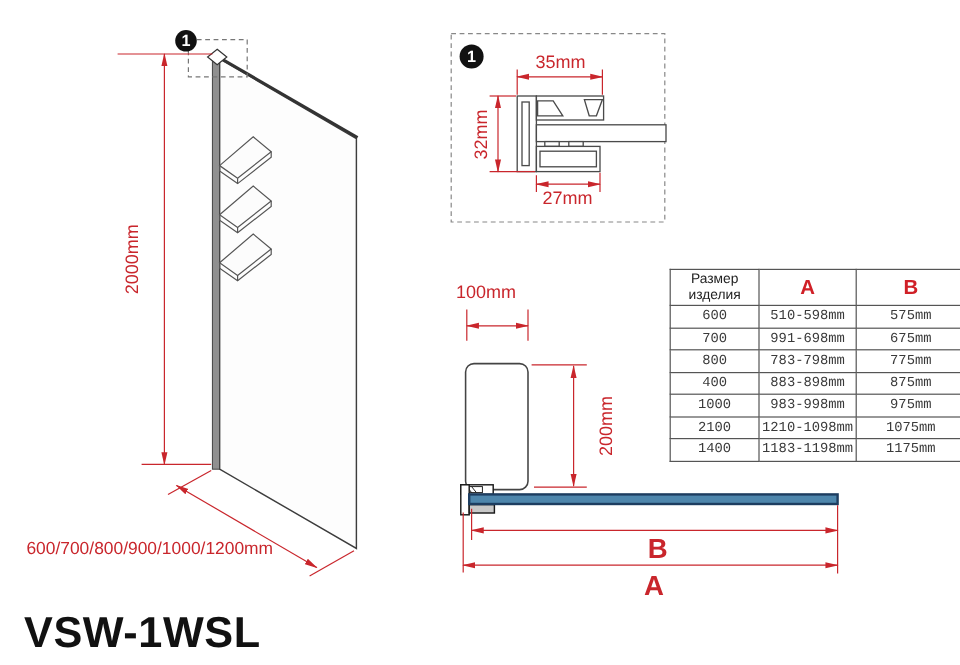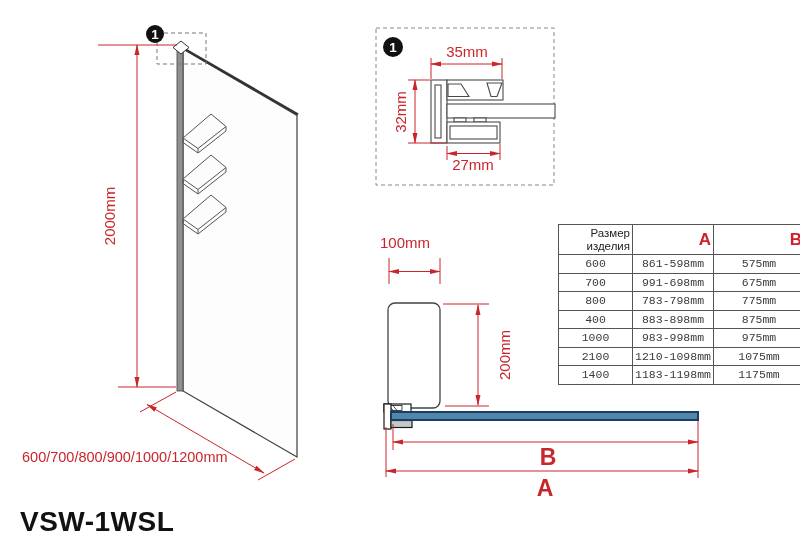--- a/index.html
+++ b/index.html
@@ -16,30 +16,30 @@
   
   #size-table{
     position:absolute;left:558px;top:224px;width:237px;
     border-collapse:collapse;table-layout:fixed;
     font-size:11.5px;color:#3a3a3a;
   }
   #size-table td,#size-table th{
     border:1px solid #555;text-align:center;vertical-align:middle;
     padding:0 2px;overflow:hidden;white-space:nowrap;
   }
-  #size-table th{height:29px;font-weight:normal;color:#222;white-space:normal;line-height:13px;text-align:right;}
+  #size-table th{height:29px;font-weight:normal;color:#222;white-space:normal;line-height:13px;}
   #size-table td{height:17.5px;font-family:Liberation Mono, monospace;}
   #size-table .col-size{width:69px;}
   #size-table .col-a{width:76px;}
   #size-table .col-b{width:86px;}
   #size-table .ab-head{color:#d02027;font-size:17px;font-weight:bold;}
   
   #model-title{
     position:absolute;left:20px;top:506px;
-    font-size:28px;font-weight:bold;color:#111;letter-spacing:0.5px;
+    font-size:36px;font-weight:bold;color:#111;letter-spacing:0.5px;
   }
 </style>
 </head>
 <body>
 
 <div id="stage">
 
   <svg id="drawing" width="800" height="554" viewBox="0 0 800 554">
     <defs>
       <marker id="arr" viewBox="0 0 10 6" refX="9.2" refY="3" markerWidth="11" markerHeight="6.6" orient="auto-start-reverse">
@@ -178,21 +178,21 @@
     <thead>
       <tr>
         <th class="col-size">Размер изделия</th>
         <th class="col-a ab-head">A</th>
         <th class="col-b ab-head">B</th>
       </tr>
     </thead>
     <tbody>
       <tr>
         <td>600</td>
-        <td>861-598mm</td>
+        <td>510-598mm</td>
         <td>575mm</td>
       </tr>
       <tr>
         <td>700</td>
         <td>991-698mm</td>
         <td>675mm</td>
       </tr>
       <tr>
         <td>800</td>
         <td>783-798mm</td>

